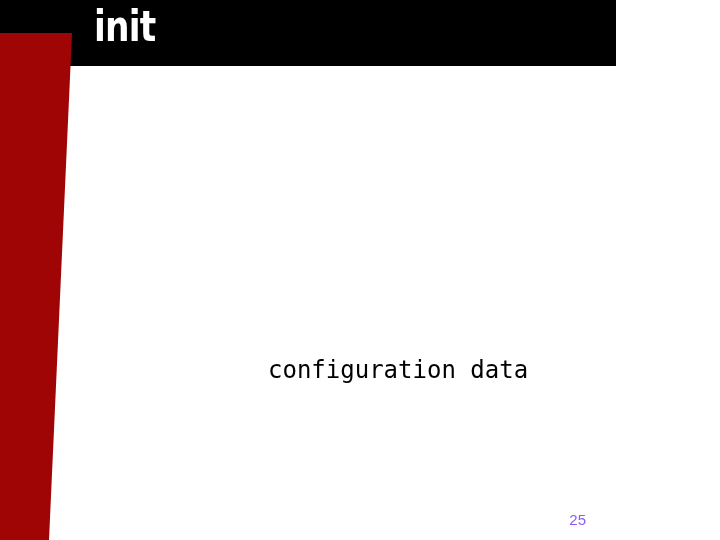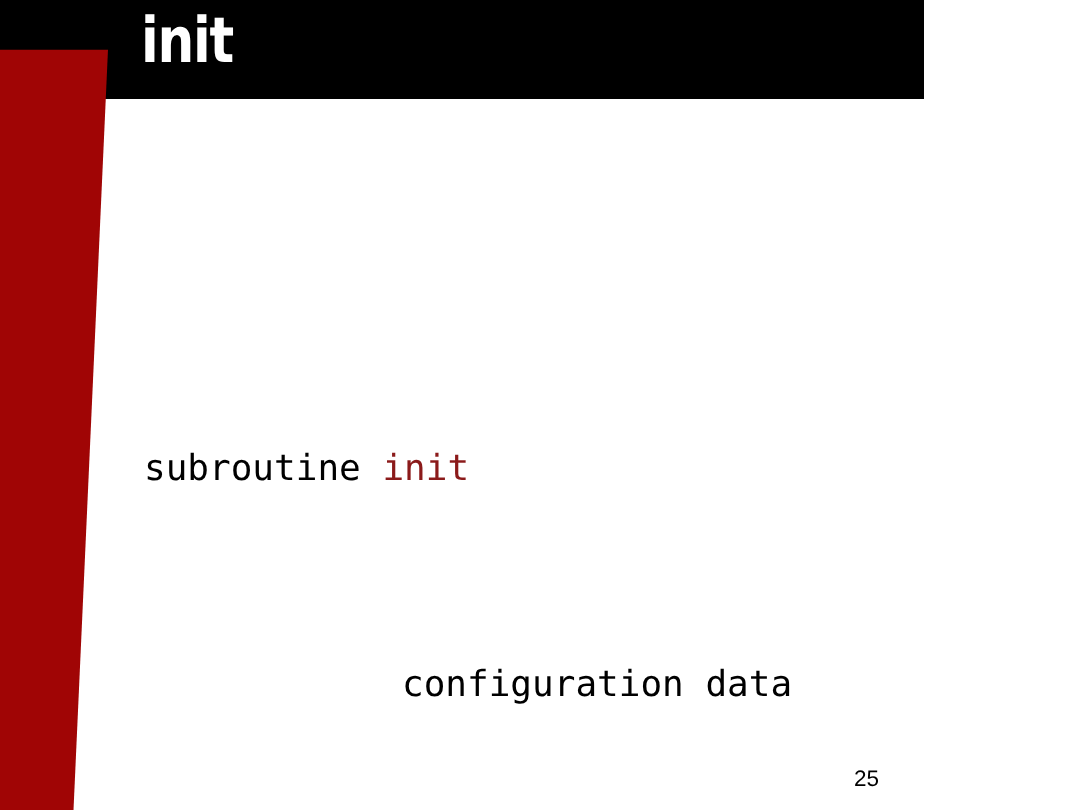--- a/index.html
+++ b/index.html
@@ -78,41 +78,40 @@
 
   .kw-red { color: #8B1A1A; }
 
   
   .page-number {
     position: absolute;
     right: 30px;
     bottom: 12px;
     font-family: "Liberation Sans", sans-serif;
     font-size: 15px;
-    color: #000000;
+    color: #8b5cf6;
   }
 </style>
 </head>
 <body>
 
 <div class="slide">
 
   <div class="header-bar"></div>
 
   <div class="side-stripe">
     <svg viewBox="0 0 75 507" preserveAspectRatio="none">
       <polygon points="0,0 72,0 49,507 0,507" fill="#A00505"></polygon>
     </svg>
   </div>
 
   <div class="slide-title">init</div>
 
   <div class="code-block">
 
-    <div class="code-line"><span>subroutine </span><span class="kw-red">init</span></div>
 
 
     <div class="code-line indent-2">configuration data</div>
 
     
 
     
 
     
 

